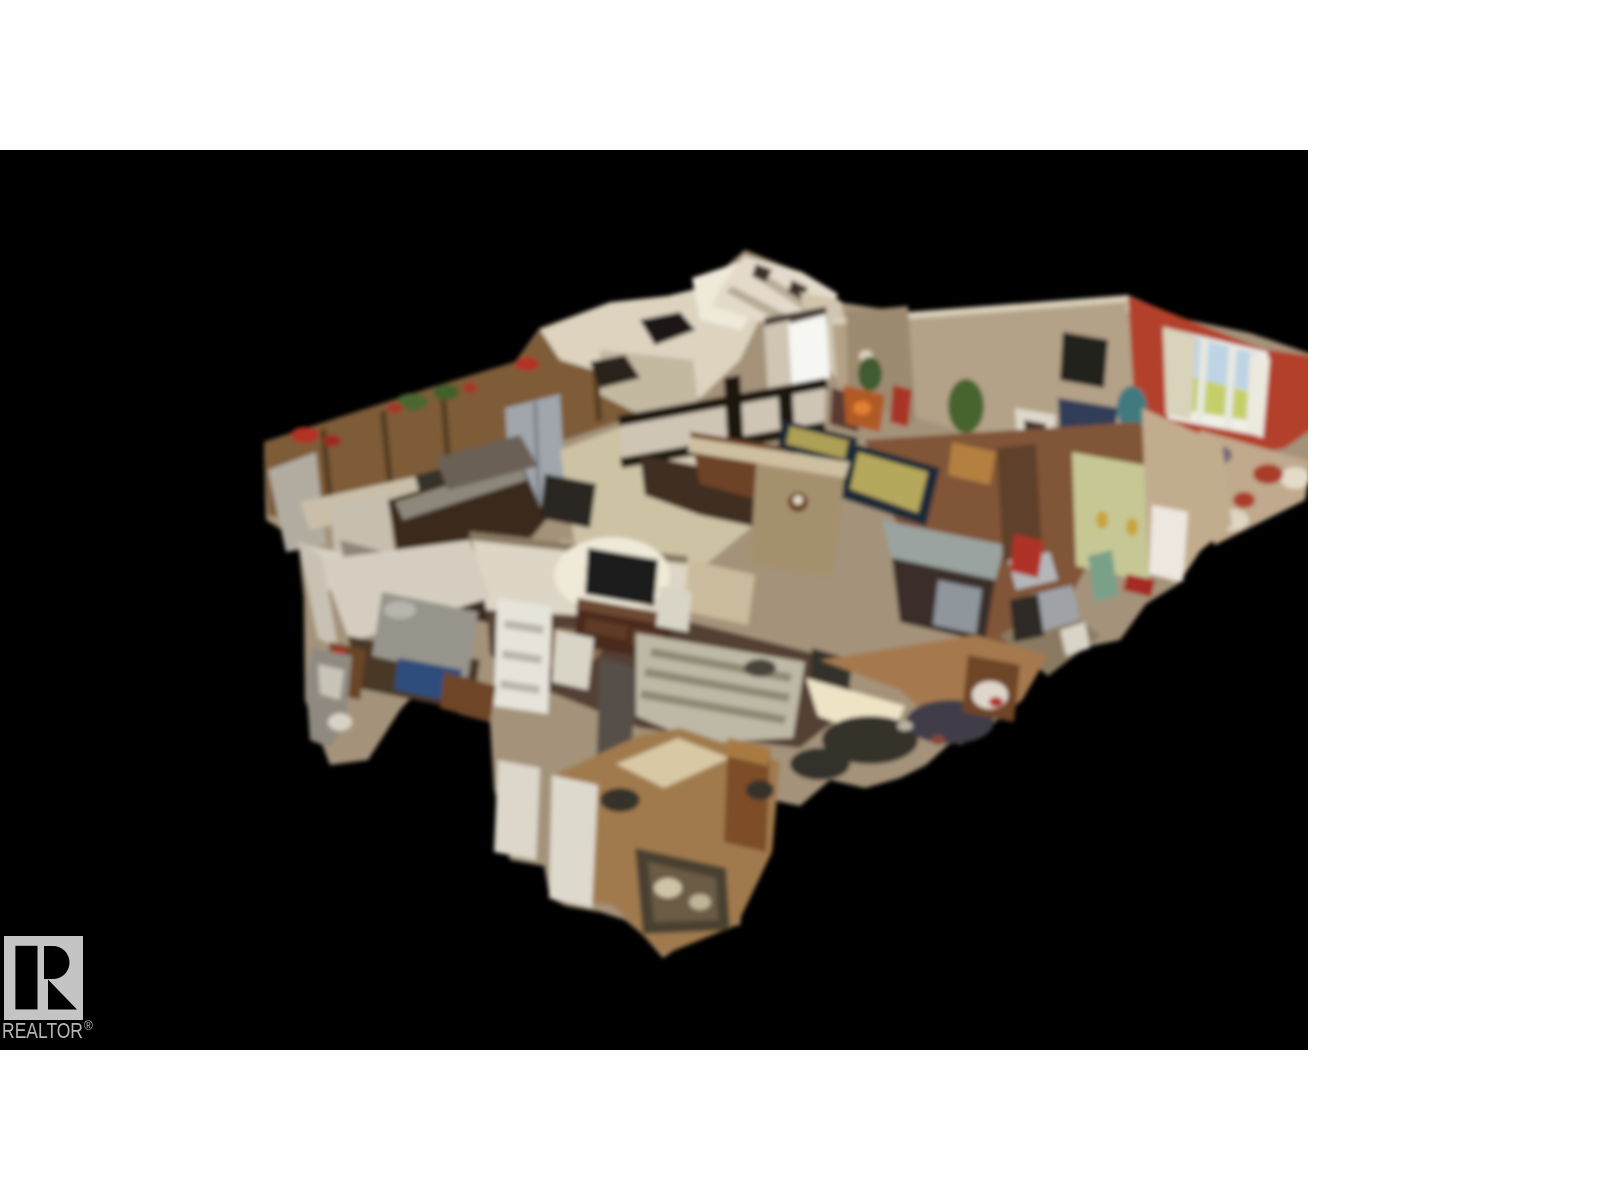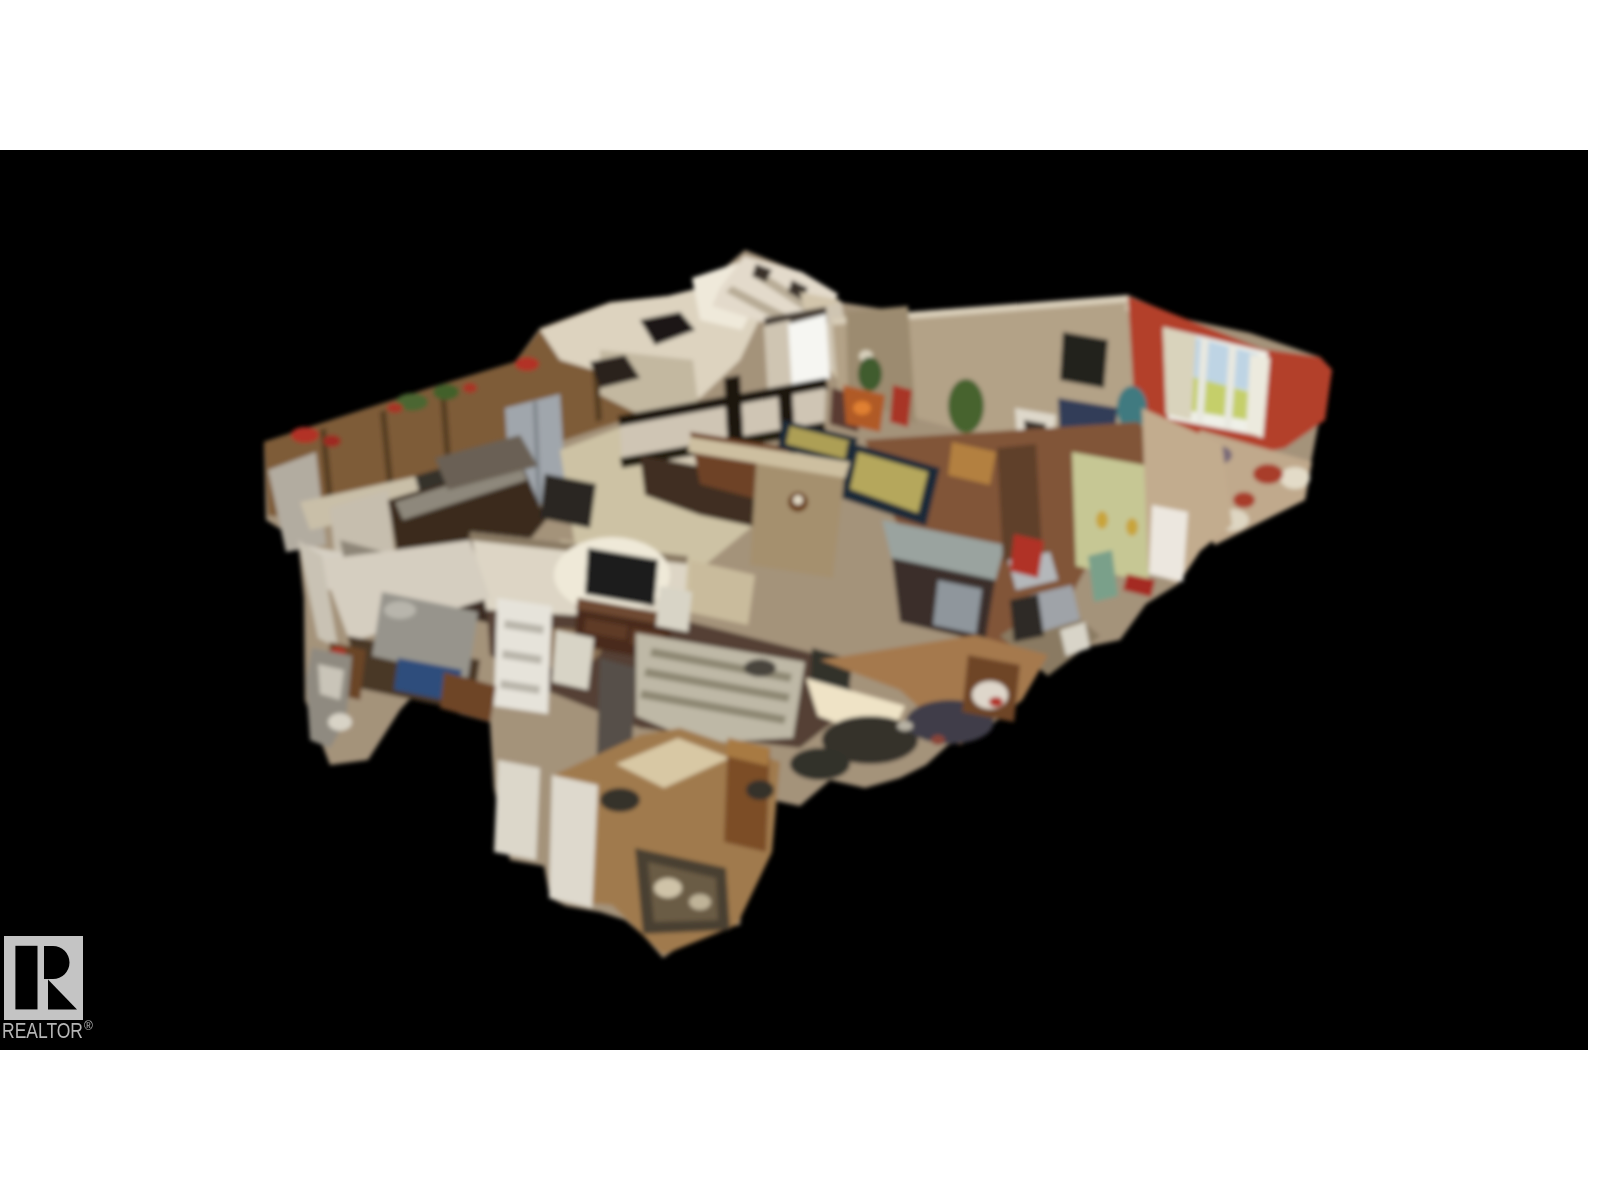--- a/index.html
+++ b/index.html
@@ -1,16 +1,16 @@
 <!DOCTYPE html>
 <html><head>
 <meta charset="utf-8">
 <style>
   html,body{margin:0;padding:0;background:#fff;}
-  #stage{position:relative;width:1588px;height:1200px;background:#ffffff;overflow:hidden;font-family:"Liberation Sans", sans-serif;}
+  #stage{position:relative;width:1308px;height:1200px;background:#ffffff;overflow:hidden;font-family:"Liberation Sans", sans-serif;}
 </style>
 </head>
 <body>
 <div id="stage">
 <svg width="1600" height="1200" viewBox="0 0 1600 1200" xmlns="http://www.w3.org/2000/svg">
 <defs>
   <filter id="soft" x="-5%" y="-5%" width="110%" height="110%">
           <feGaussianBlur stdDeviation="2"></feGaussianBlur>
         </filter>
 </defs>

